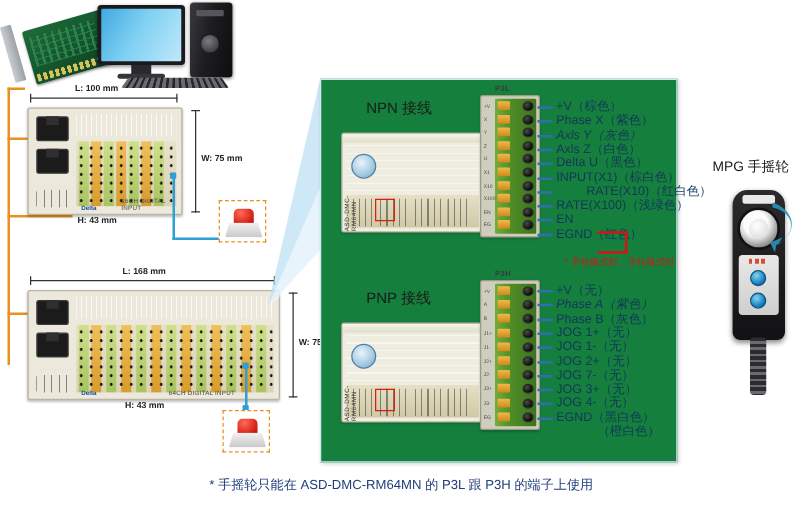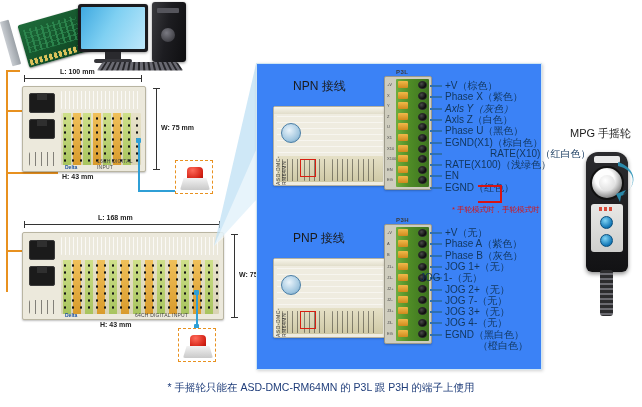--- a/index.html
+++ b/index.html
@@ -155,21 +155,21 @@
   .wire-node{
     position:absolute;width:5px;height:5px;background:#2f9fd6;border-radius:1px;
   }
 
   
   #zoom-cone{position:absolute;left:0;top:0;width:642px;height:407px;pointer-events:none;}
 
   
   #wiring-panel{
     position:absolute;left:256px;top:63px;width:284px;height:305px;
-    background:#3b82f6;border:1px solid #cfe6f3;
+    background:#15803d;border:1px solid #cfe6f3;
     box-shadow:1px 1px 3px rgba(0,0,0,.18);
   }
   .panel-title{
     position:absolute;font-size:12px;color:#1a1a1a;font-weight:normal;white-space:nowrap;
   }
 
   
   .dev-photo{
     position:absolute;background:#efece0;border:1px solid #b6b2a0;border-radius:2px;
     overflow:hidden;box-shadow:0 1px 2px rgba(0,0,0,.2);
@@ -563,23 +563,23 @@
     <div class="pin-line abs" style="left: 430px; top: 152.8px; width: 12px;"></div>
     <div class="pin-line abs" style="left: 430px; top: 164.1px; width: 12px;"></div>
     <div class="pin-line abs" style="left: 430px; top: 175.4px; width: 12px;"></div>
     <div class="pin-line abs" style="left: 430px; top: 186.7px; width: 12px;"></div>
   </div>
 <div id="p3l-label-list">
     <div class="pin-label" style="left: 445px; top: 81px;">+V（棕色）</div>
     <div class="pin-label" style="left: 445px; top: 92.3px;">Phase X（紫色）</div>
     <div class="pin-label" style="left: 445px; top: 103.6px; font-style: italic;">Axls Y（灰色）</div>
     <div class="pin-label" style="left: 445px; top: 114.9px;">Axls Z（白色）</div>
-    <div class="pin-label" style="left: 445px; top: 126.2px;">Phase U（黑色）</div>
-    <div class="pin-label" style="left: 445px; top: 137.5px;">EGND(X1)（棕白色）</div>
-    <div class="pin-label" style="left: 466px; top: 148.8px; padding-left: 24px;">RATE(X10)（红白色）</div>
+    <div class="pin-label" style="left: 445px; top: 126.2px;">Delta U（黑色）</div>
+    <div class="pin-label" style="left: 445px; top: 137.5px;">INPUT(X1)（棕白色）</div>
+    <div class="pin-label" style="left: 445px; top: 148.8px; padding-left: 24px;">RATE(X10)（红白色）</div>
     <div class="pin-label" style="left: 445px; top: 160.1px;">RATE(X100)（浅绿色）</div>
     <div class="pin-label" style="left: 445px; top: 171.4px;">EN</div>
     <div class="pin-label" style="left: 445px; top: 182.7px;">EGND（红色）</div>
   </div>
 
 <div class="short-bracket" style="left:478px;top:185px;width:24px;height:18px;"></div>
 <div class="pin-note" style="left:452px;top:205px;">* 手轮模式时，手轮模式时</div>
 
 <div id="p3h-callouts">
     <div class="pin-line abs" style="left: 430px; top: 232px; width: 12px;"></div>
@@ -588,24 +588,24 @@
     <div class="pin-line abs" style="left: 430px; top: 265.9px; width: 12px;"></div>
     <div class="pin-line abs" style="left: 430px; top: 277.2px; width: 12px;"></div>
     <div class="pin-line abs" style="left: 430px; top: 288.5px; width: 12px;"></div>
     <div class="pin-line abs" style="left: 430px; top: 299.8px; width: 12px;"></div>
     <div class="pin-line abs" style="left: 430px; top: 311.1px; width: 12px;"></div>
     <div class="pin-line abs" style="left: 430px; top: 322.4px; width: 12px;"></div>
     <div class="pin-line abs" style="left: 430px; top: 333.7px; width: 12px;"></div>
   </div>
 <div id="p3h-label-list">
     <div class="pin-label" style="left: 445px; top: 228px;">+V（无）</div>
-    <div class="pin-label" style="left: 445px; top: 239.3px;">Phase A（紫色）</div>
+    <div class="pin-label" style="left: 445px; top: 239.3px; font-style: italic;">Phase A（紫色）</div>
     <div class="pin-label" style="left: 445px; top: 250.6px;">Phase B（灰色）</div>
     <div class="pin-label" style="left: 445px; top: 261.9px;">JOG 1+（无）</div>
-    <div class="pin-label" style="left: 420px; top: 273.2px;">JOG 1-（无）</div>
+    <div class="pin-label" style="left: 445px; top: 273.2px;">JOG 1-（无）</div>
     <div class="pin-label" style="left: 445px; top: 284.5px;">JOG 2+（无）</div>
     <div class="pin-label" style="left: 445px; top: 295.8px;">JOG 7-（无）</div>
     <div class="pin-label" style="left: 445px; top: 307.1px;">JOG 3+（无）</div>
     <div class="pin-label" style="left: 445px; top: 318.4px;">JOG 4-（无）</div>
     <div class="pin-label" style="left: 445px; top: 329.7px;">EGND（黑白色）</div>
     <div class="pin-label" style="left: 478px; top: 341px;">（橙白色）</div>
   </div>
 
 <div id="mpg-title">MPG 手摇轮</div>
 <div class="pendant">

